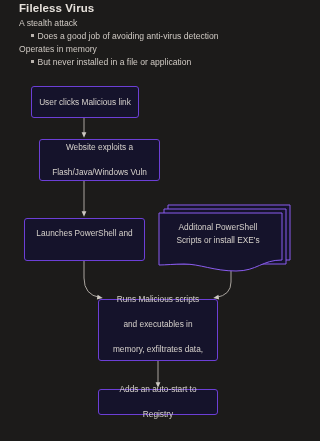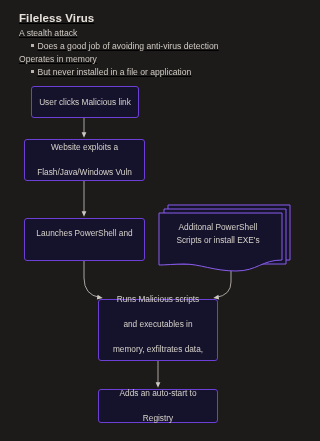--- a/index.html
+++ b/index.html
@@ -7,21 +7,21 @@
     width:312px;height:441px;
     background:#1c1b1a;
     font-family:"Liberation Sans","DejaVu Sans",sans-serif;
     overflow:hidden;
     position:relative;
     -webkit-font-smoothing:antialiased;
   }
   .stage{position:absolute;left:0;top:0;width:312px;height:441px;}
 
   
-  #heading{position:absolute;left:19px;top:11px;width:285px;text-decoration:underline;}
+  #heading{position:absolute;left:19px;top:1px;width:285px;}
   #title{
     font-size:11.5px;font-weight:bold;color:#e6e1db;
     letter-spacing:.1px;line-height:15px;margin:0 0 1px 0;
   }
   .lvl1{
     font-size:8.6px;color:#cfc9c3;line-height:13px;
     margin:0;padding:0;white-space:nowrap;
   }
   .lvl2{
     font-size:8.6px;color:#cfc9c3;line-height:13px;
@@ -98,21 +98,21 @@
 
     <path d="M231,268 L231,282 Q231,295 216,297.5" stroke="#a9a49e" stroke-width="1" fill="none" marker-end="url(#arw)"></path>
 
     <path d="M158,361 L158,385" stroke="#a9a49e" stroke-width="1" fill="none" marker-end="url(#arw)"></path>
   </svg>
 
   <div class="node" style="left:31px;top:86px;width:108px;height:32px;">
     <span>User clicks Malicious link</span>
   </div>
 
-  <div class="node" style="left:24px;top:139px;width:121px;height:42px;align-items:center;">
+  <div class="node" style="left:39px;top:139px;width:121px;height:42px;align-items:center;">
     <span>
       <span>Website exploits a</span><br>
       <span>Flash/Java/Windows Vuln</span>
     </span>
   </div>
 
   <div class="node" style="left:24px;top:218px;width:121px;height:43px;">
     <span>
       <span>Launches PowerShell and</span><br>
     </span>
@@ -137,20 +137,20 @@
   </div>
 
   <div class="node" style="left:98px;top:299px;width:120px;height:62px;">
     <span>
       <span>Runs Malicious scripts</span><br>
       <span>and executables in</span><br>
       <span>memory, exfiltrates data,</span><br>
     </span>
   </div>
 
-  <div class="node" style="left:98px;top:389px;width:120px;height:34px;">
+  <div class="node" style="left:98px;top:389px;width:120px;height:26px;">
     <span>
       <span>Adds an auto-start to</span><br>
       <span>Registry</span>
     </span>
   </div>
 
 </div>
 
 </body></html>

